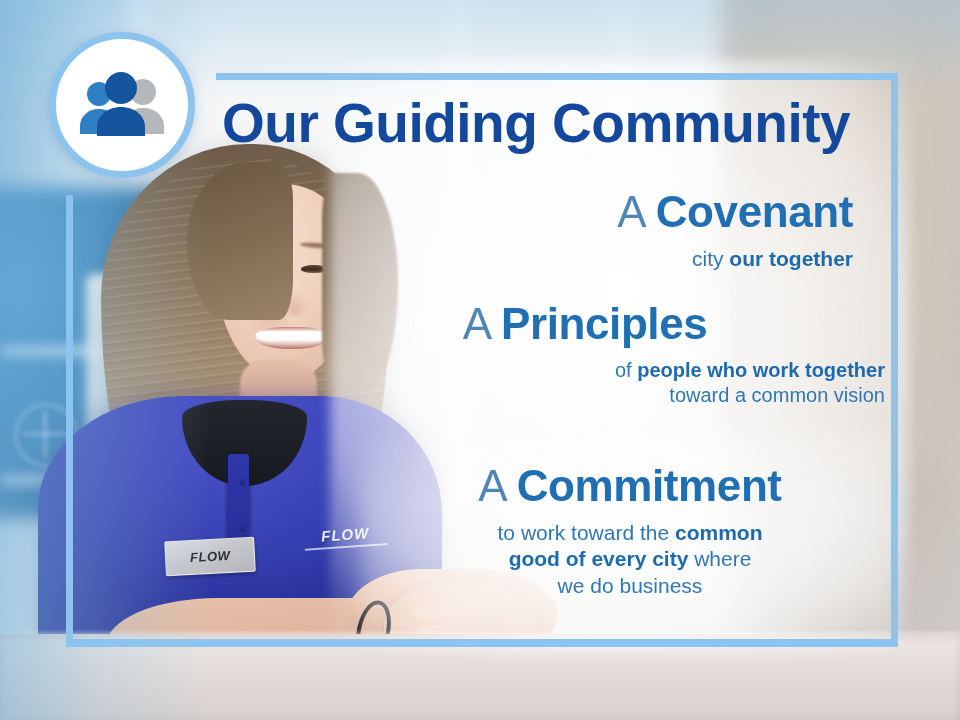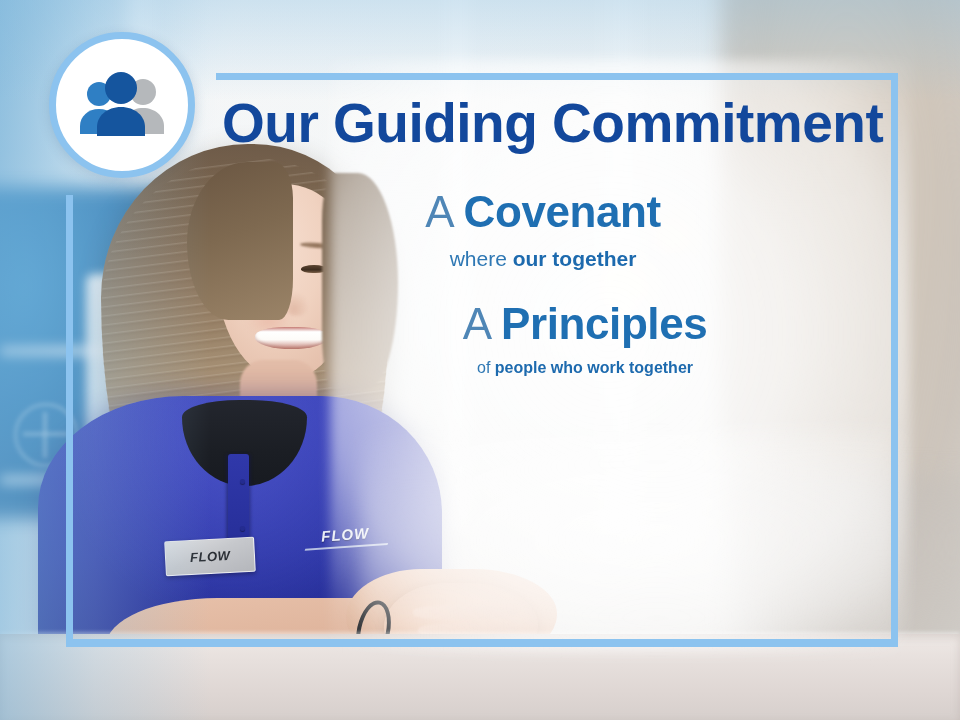--- a/index.html
+++ b/index.html
@@ -551,26 +551,26 @@
   }
   .p-sub {
     font-size: 22px;
     font-weight: 400;
     color: #2f78b4;
     line-height: 1.28;
     margin-top: 10px;
   }
   .p-sub b { font-weight: 700; color: #1d6aae; }
 
-  .principle.covenant   { left: 243px; top: 188px; width: 600px; }
+  .principle.covenant   { left: 253px; top: 188px; width: 600px; text-align: right; }
   .principle.community  { left: 285px; top: 300px; width: 600px; }
   .principle.commitment { left: 330px; top: 462px; width: 600px; }
 
   .principle.covenant .p-sub   { font-size: 21px; }
-  .principle.community .p-sub  { font-size: 16px; }
+  .principle.community .p-sub  { font-size: 20px; text-align: right; }
   .principle.commitment .p-sub { font-size: 21px; }
 </style>
 </head>
 <body>
 
 <div id="poster">
 
   <div class="photo-layer">
     <div class="bg-room"></div>
     <div class="bg-mullion m1"></div>
@@ -650,35 +650,46 @@
         <path d="M25 37c-11 0-19 7.5-19 17v8h38v-8c0-9.5-8-17-19-17z" fill="#2f7fc4"></path>
 
         <circle cx="47" cy="16" r="16" fill="#15559e"></circle>
         <path d="M47 35c-14 0-24 9-24 20v9h48v-9c0-11-10-20-24-20z" fill="#15559e"></path>
       </svg>
     </span>
   </div>
 
   <div class="content">
 
-    <div class="headline">Our Guiding Commitment</div>
+    <div class="headline">Our Guiding Community</div>
 
     <div class="principle covenant">
       <div class="p-title">
         <span>A </span><b>Covenant</b>
       </div>
       <div class="p-sub">
-        <span>where </span><b>our together</b>
+        <span>city </span><b>our together</b>
       </div>
     </div>
 
     <div class="principle community">
       <div class="p-title">
         <span>A </span><b>Principles</b>
       </div>
       <div class="p-sub">
         <div><span>of </span><b>people who work together</b></div>
+        <div>toward a common vision</div>
       </div>
     </div>
 
+    <div class="principle commitment">
+      <div class="p-title">
+        <span>A </span><b>Commitment</b>
+      </div>
+      <div class="p-sub">
+        <div><span>to work toward the </span><b>common</b></div>
+        <div><b>good of every city</b><span> where</span></div>
+        <div>we do business</div>
+      </div>
+    </div>
 
   </div>
 </div>
 
 </body></html>

